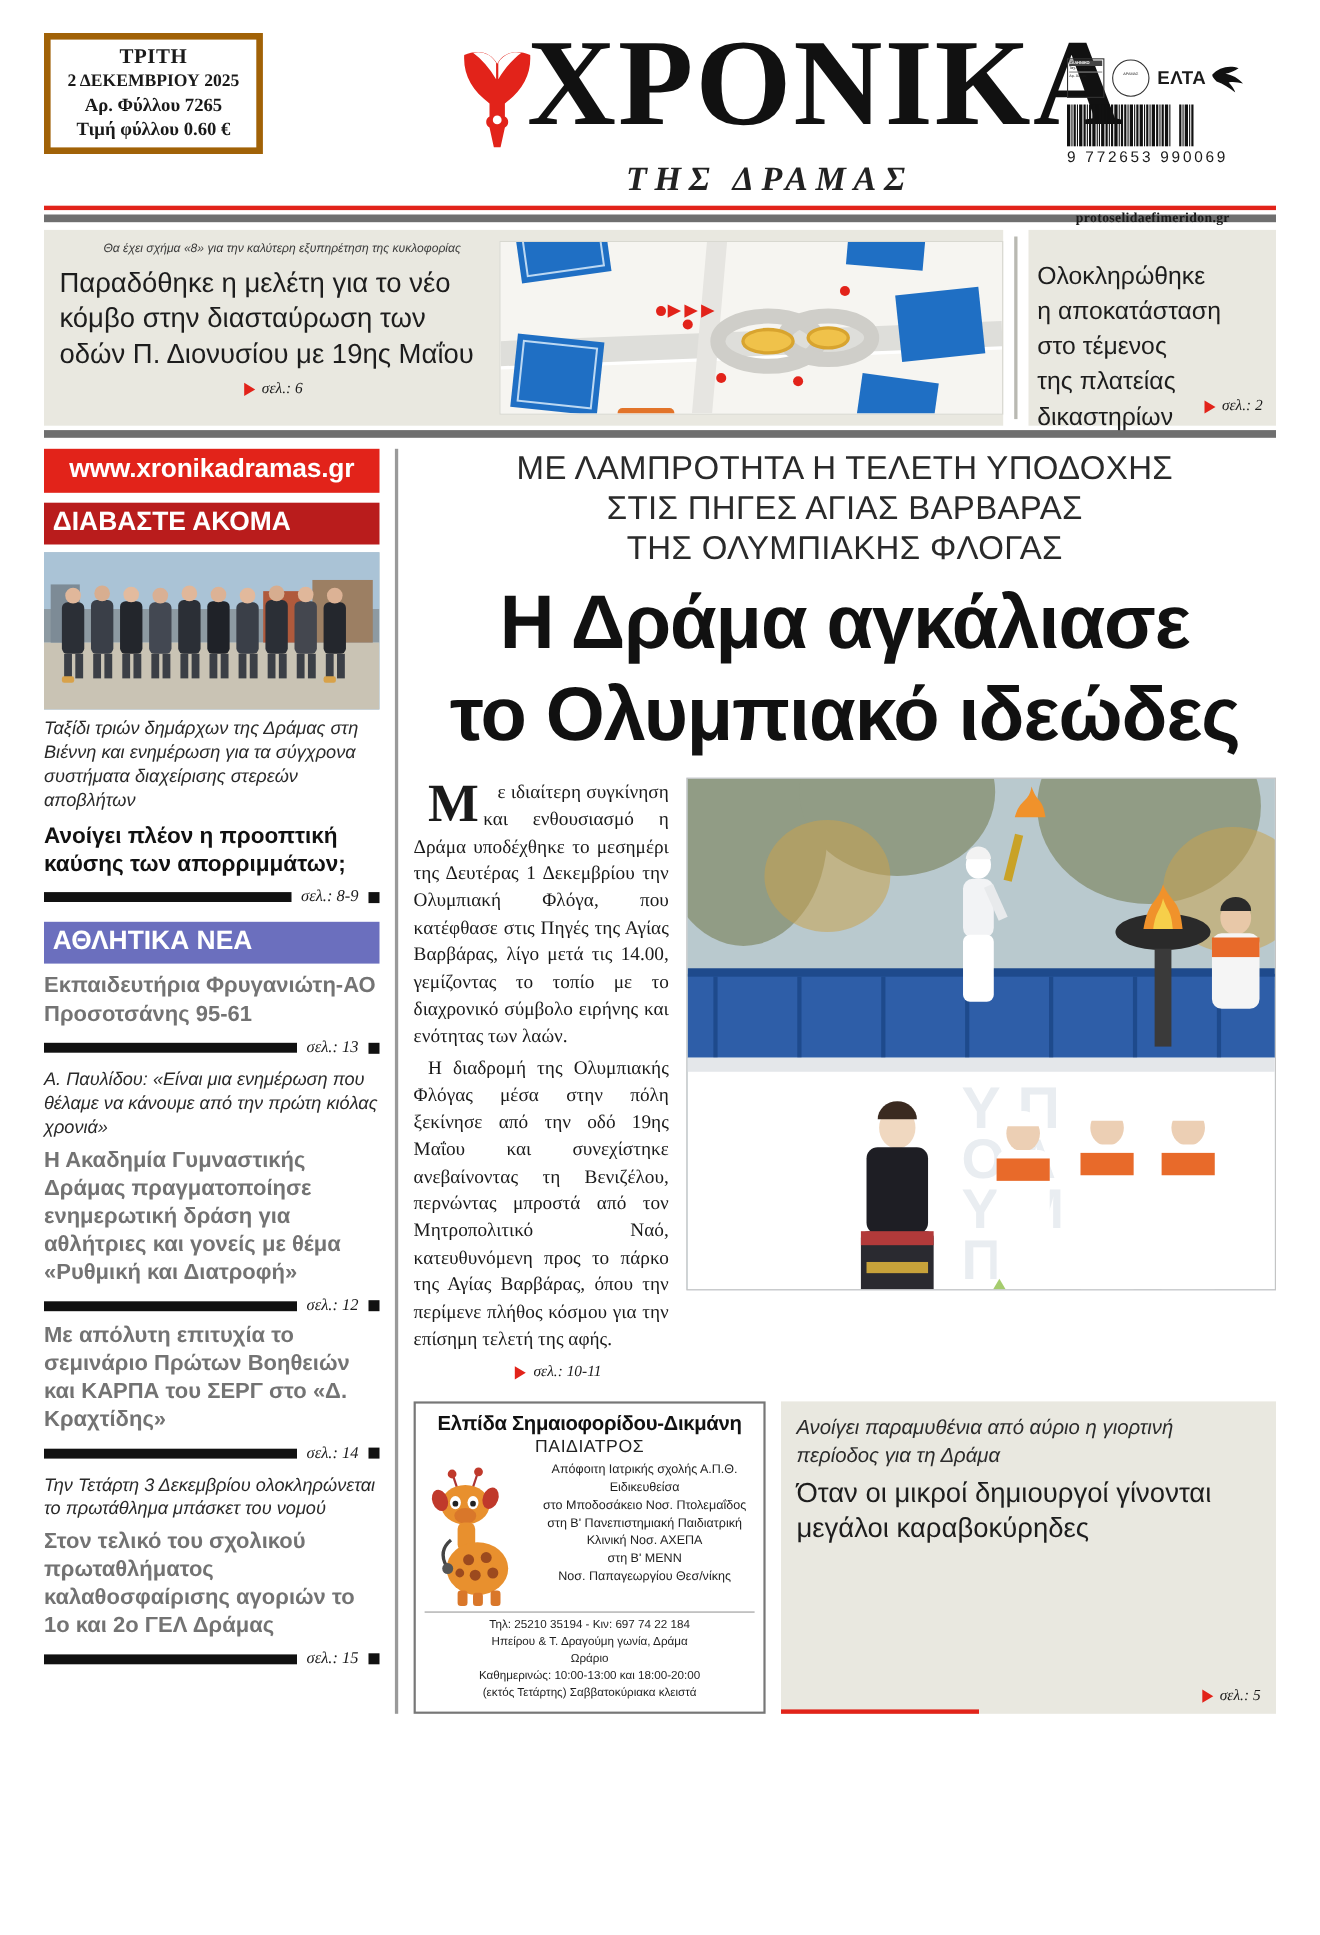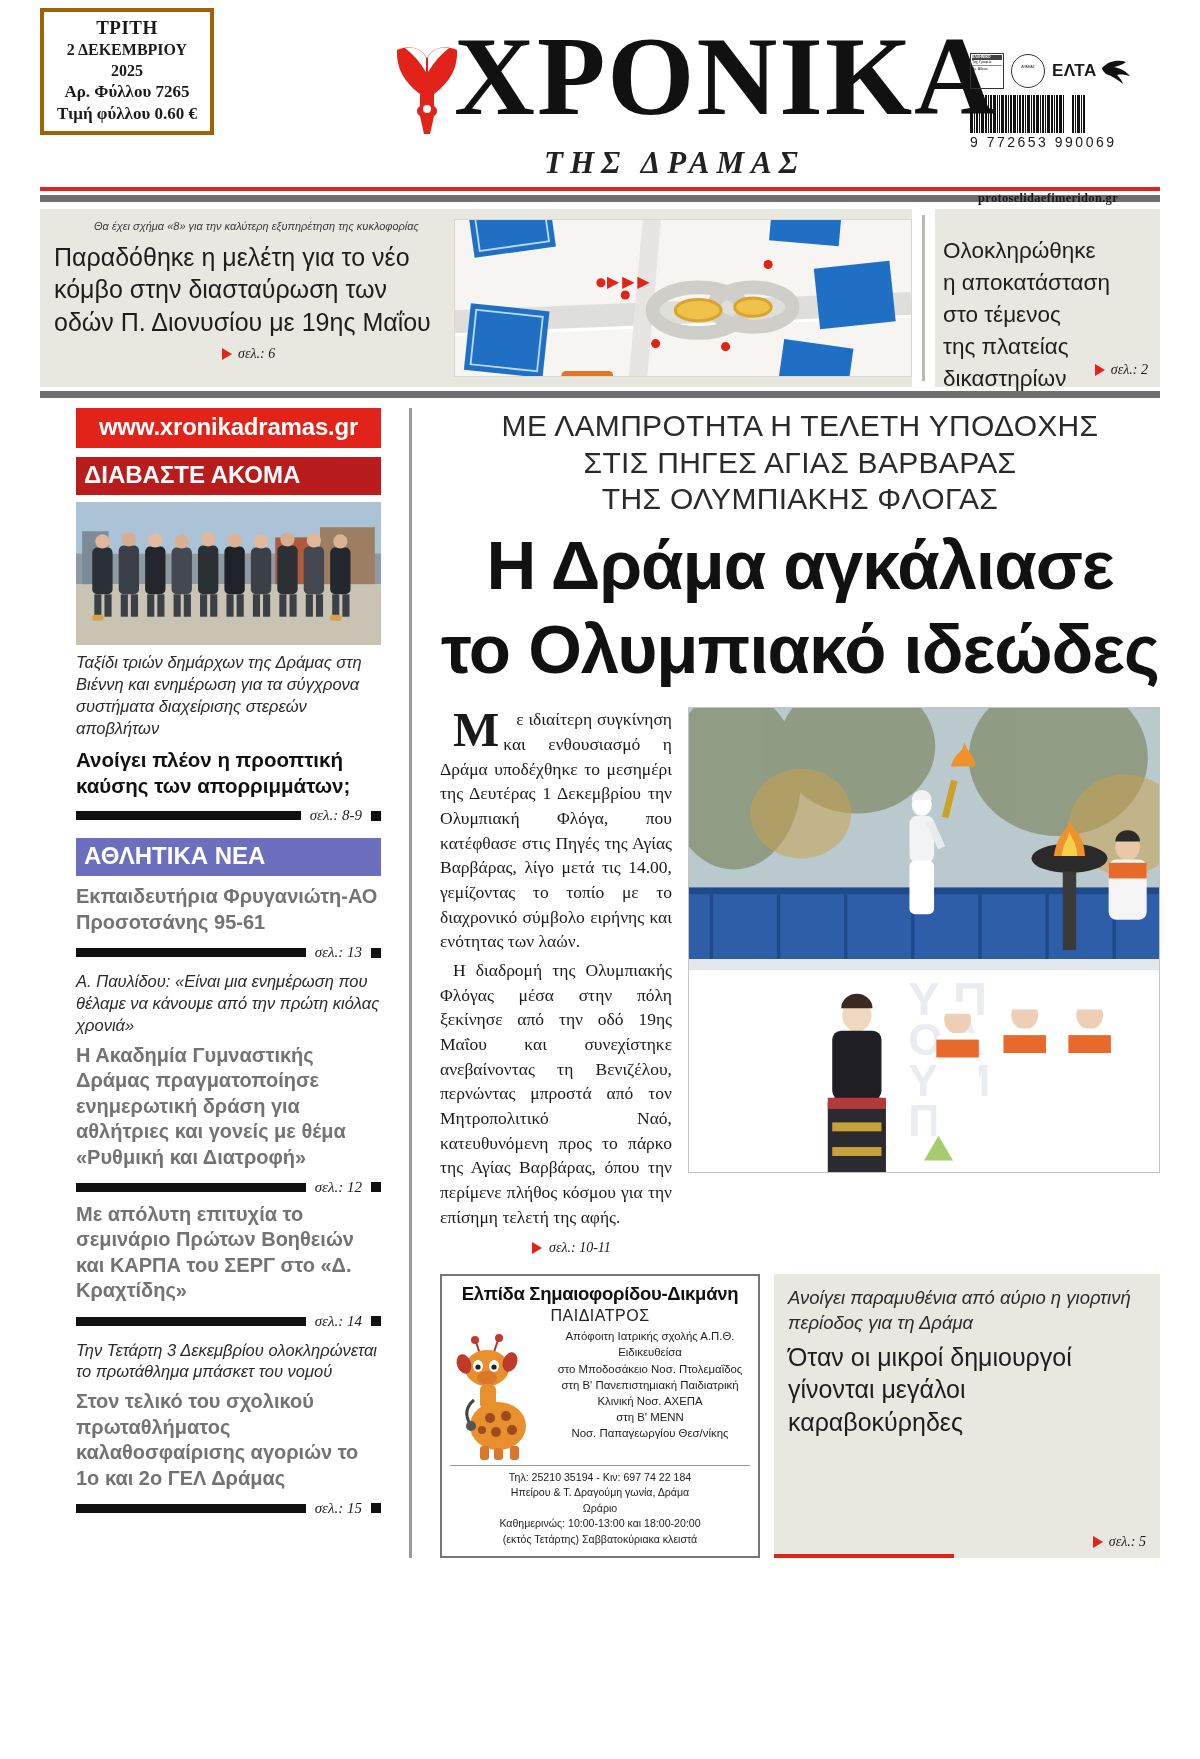--- a/index.html
+++ b/index.html
@@ -8,21 +8,21 @@
     background: #ffffff;
     font-family: "Liberation Sans", sans-serif;
     color: #1a1a1a;
     overflow: hidden;
   }
   .page { position: relative; width: 1200px; height: 1759px; padding: 0 40px; }
 
   
   .masthead { position: relative; height: 185px; display: flex; align-items: flex-start; }
   .datebox {
-    border: 4px solid #a16207; width: 174px; margin-top: 8px; padding: 4px 5px 6px;
+    border: 6px solid #a16207; width: 199px; margin-top: 30px; padding: 4px 5px 6px;
     text-align: center; font-family: "Liberation Serif", serif; line-height: 1.28;
   }
   .datebox .d1 { font-size: 19px; font-weight: 700; letter-spacing: .5px; }
   .datebox .d2 { font-size: 16px; font-weight: 700; }
   .datebox .d3 { font-size: 17px; font-weight: 700; }
   .datebox .d4 { font-size: 17px; font-weight: 700; }
 
   .brandwrap { flex: 1; position: relative; height: 185px; }
   .penlogo { position: absolute; left: 178px; top: 42px; width: 70px; height: 92px; }
   .title {
@@ -58,21 +58,21 @@
   .tri { width: 0; height: 0; border-left: 10px solid #e2231a; border-top: 6px solid transparent; border-bottom: 6px solid transparent; }
   .t-left-ref { margin-top: 8px; justify-content: flex-start; padding-left: 168px; }
   .t-map { flex: 1; background: #f4f4f0; border: 1px solid #d8d8d0; position: relative; overflow: hidden; }
   .sep-v { width: 3px; background: #b9b9b2; margin: 6px 10px; }
   .teaser-right { width: 225px; background: #e9e8e0; padding: 26px 10px 10px 8px; position: relative; }
   .tr-line { font-size: 22.5px; line-height: 1.42; color: #1d1d1d; }
   .tr-ref { position: absolute; right: 12px; bottom: 9px; }
   .watermark { position: absolute; right: 42px; top: -18px; font-size: 12.5px; font-weight: 700; letter-spacing: .3px; color: #1a1a1a; font-family: "Liberation Serif", serif; }
 
   
-  .body { display: flex; margin-top: 10px; gap: 14px; margin-left: 36px; }
+  .body { display: flex; margin-top: 10px; gap: 0; }
   .sidebar { width: 305px; }
   .vdiv { width: 3px; background: #9a9a9a; margin: 0 14px; }
   .main { flex: 1; }
 
   
   .urlbar { background: #e2231a; color: #fff; font-size: 24px; font-weight: 700; text-align: center; padding: 5px 0 7px; letter-spacing: -.2px; }
   .sec-orange { background: #b91c1c; color: #fff; font-size: 24px; font-weight: 700; padding: 4px 0 6px 8px; margin-top: 9px; }
   .sec-purple { background: #6b6fbe; color: #fff; font-size: 24px; font-weight: 700; padding: 4px 0 6px 8px; margin-top: 14px; }
   .sb-photo { width: 100%; height: 143px; margin-top: 7px; position: relative; overflow: hidden; background: #9fb6c8; }
   .sb-cap { font-size: 16.5px; font-style: italic; line-height: 1.33; color: #2a2a2a; margin-top: 7px; }

